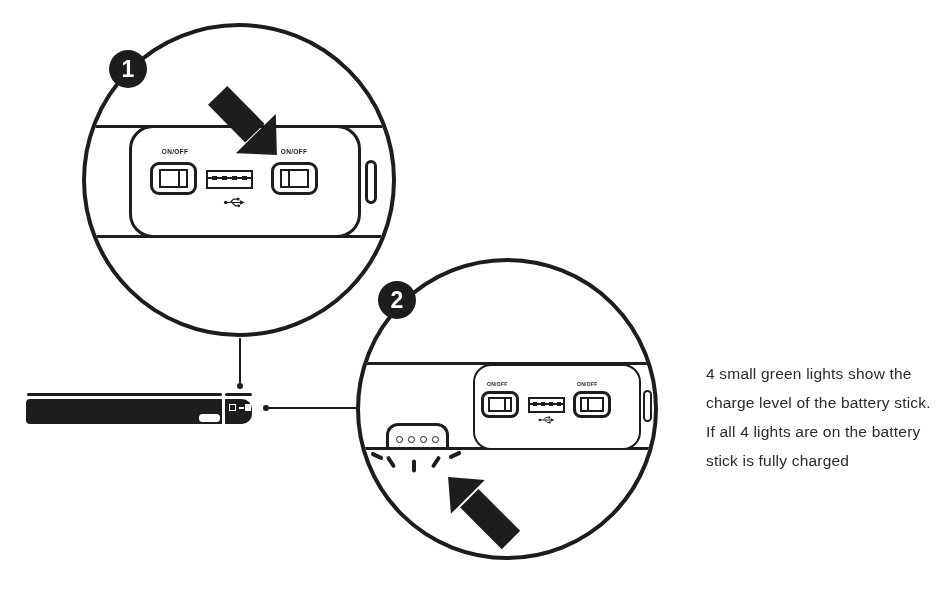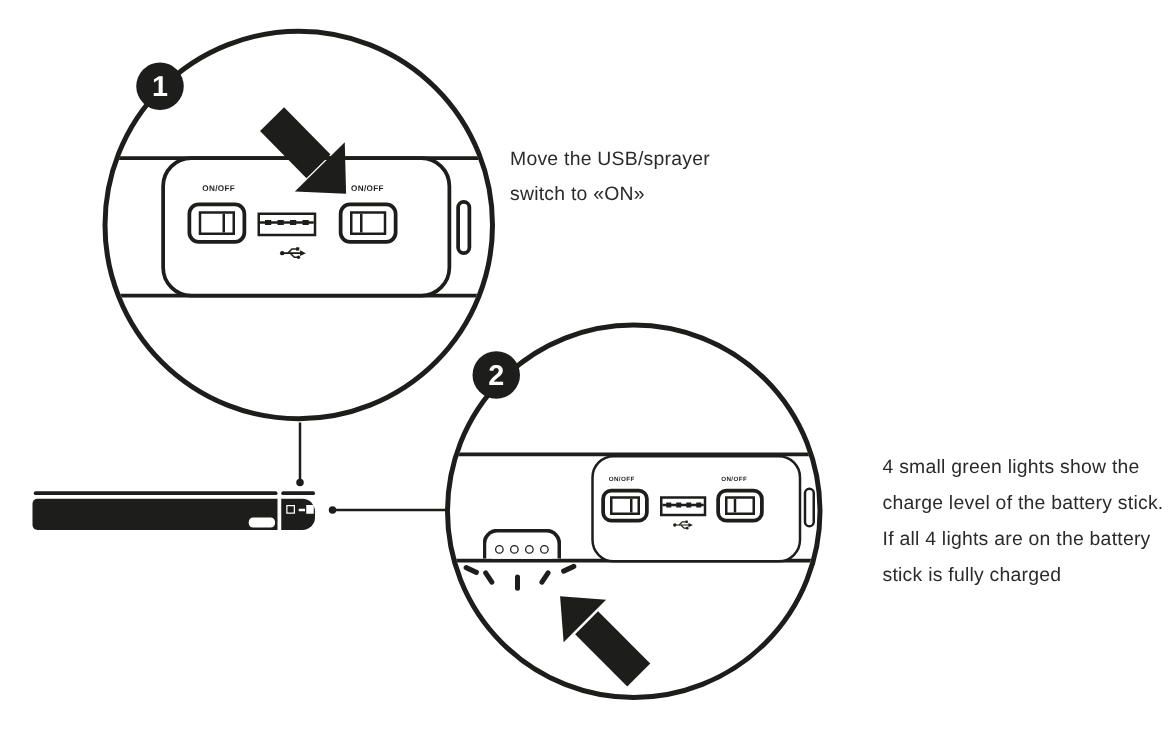--- a/index.html
+++ b/index.html
@@ -107,22 +107,20 @@
   .pdot.a{left:237px;top:383px;}
   .pdot.b{left:263px;top:405px;}
 
   .usb-glyph{position:absolute;}
 </style>
 </head>
 <body>
 
 <div class="canvas">
 
-  <div class="caption c1">Move the USB/sprayer
-switch to «ON»</div>
   <div class="caption c2">4 small green lights show the
 charge level of the battery stick.
 If all 4 lights are on the battery
 stick is fully charged</div>
 
   <div class="stick-strip strip-a"></div>
   <div class="stick-strip strip-b"></div>
   <div class="stick-body"></div>
   <div class="stick-window"></div>
   <div class="stick-cap">

